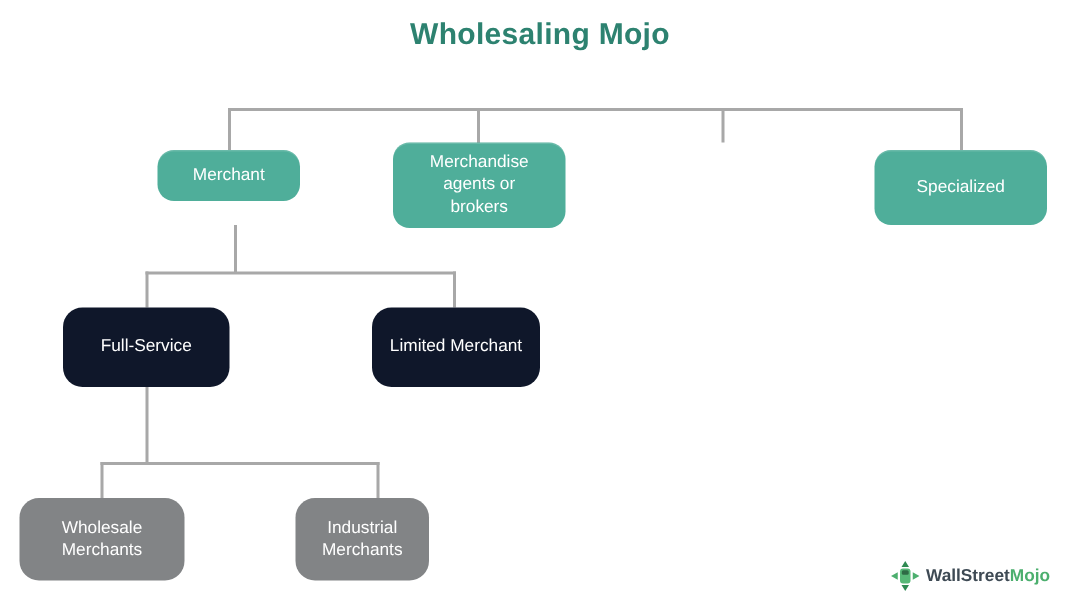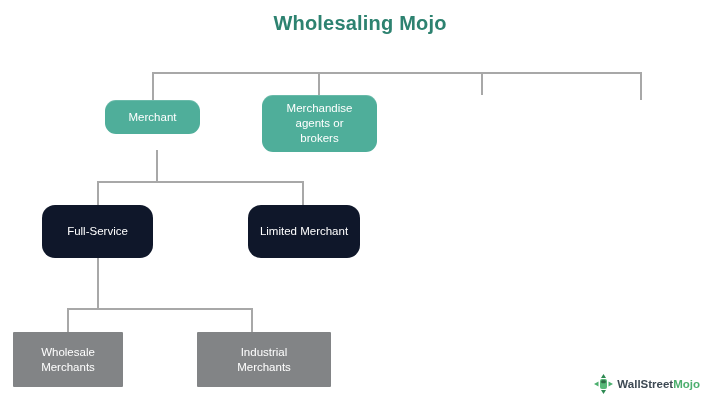--- a/index.html
+++ b/index.html
@@ -42,21 +42,21 @@
     font-weight: normal;
     font-size: 11.5px;
     line-height: 1.3;
     white-space: pre-line;
     border-radius: 11px;
     padding: 2px 4px;
     box-sizing: border-box;
   }
   .teal { background: #4fae9a; box-shadow: inset 0 1px 0 rgba(255,255,255,0.15); }
   .dark { background: #0f172a; border-radius: 13px; }
-  .gray { background: #828486; border-radius: 1px; }
+  .gray { background: #828486; border-radius: 13px; }
 
   
   .l-h1 { left: 152px; top: 72px;  width: 490px; }
   .l-v1 { left: 152px; top: 72px;  height: 28px; }
   .l-v2 { left: 318px; top: 72px;  height: 25px; }
   .l-v3 { left: 481px; top: 72px;  height: 23px; }
   .l-v4 { left: 640px; top: 72px;  height: 28px; }
   
   .l-v5 { left: 156px; top: 150px; height: 32px; }
   .l-h2 { left: 97px;  top: 181px; width: 207px; }
@@ -68,21 +68,21 @@
   .l-v9 { left: 67px;  top: 308px; height: 25px; }
   .l-v10{ left: 251px; top: 308px; height: 25px; }
 
   .n-merchant    { left: 105px; top: 100px; width: 95px;  height: 34px; }
   .n-agents      { left: 262px; top: 95px;  width: 115px; height: 57px; }
   .n-minioffices { left: 424px; top: 95px;  width: 116px; height: 57px; }
   .n-specialized { left: 583px; top: 100px; width: 115px; height: 50px; }
   .n-full        { left: 42px;  top: 205px; width: 111px; height: 53px; }
   .n-limited     { left: 248px; top: 205px; width: 112px; height: 53px; }
   .n-wholesale   { left: 13px;  top: 332px; width: 110px; height: 55px; }
-  .n-industrial  { left: 197px; top: 332px; width: 134px; height: 55px; }
+  .n-industrial  { left: 197px; top: 332px; width: 89px; height: 55px; }
 
   .logo {
     position: absolute;
     right: 20px;
     bottom: 10px;
     display: flex;
     align-items: center;
     gap: 4px;
   }
   .logo-text {
@@ -110,20 +110,21 @@
   <div class="line v l-v7"></div>
   <div class="line v l-v8"></div>
   <div class="line h l-h3"></div>
   <div class="line v l-v9"></div>
   <div class="line v l-v10"></div>
 
   <div class="node teal n-merchant">Merchant</div>
   <div class="node teal n-agents">Merchandise
 agents or
 brokers</div>
+  <div class="node teal n-specialized">Specialized</div>
 
   <div class="node dark n-full">Full-Service</div>
   <div class="node dark n-limited">Limited Merchant</div>
 
   <div class="node gray n-wholesale">Wholesale
 Merchants</div>
   <div class="node gray n-industrial">Industrial
 Merchants</div>
 
   <div class="logo">

